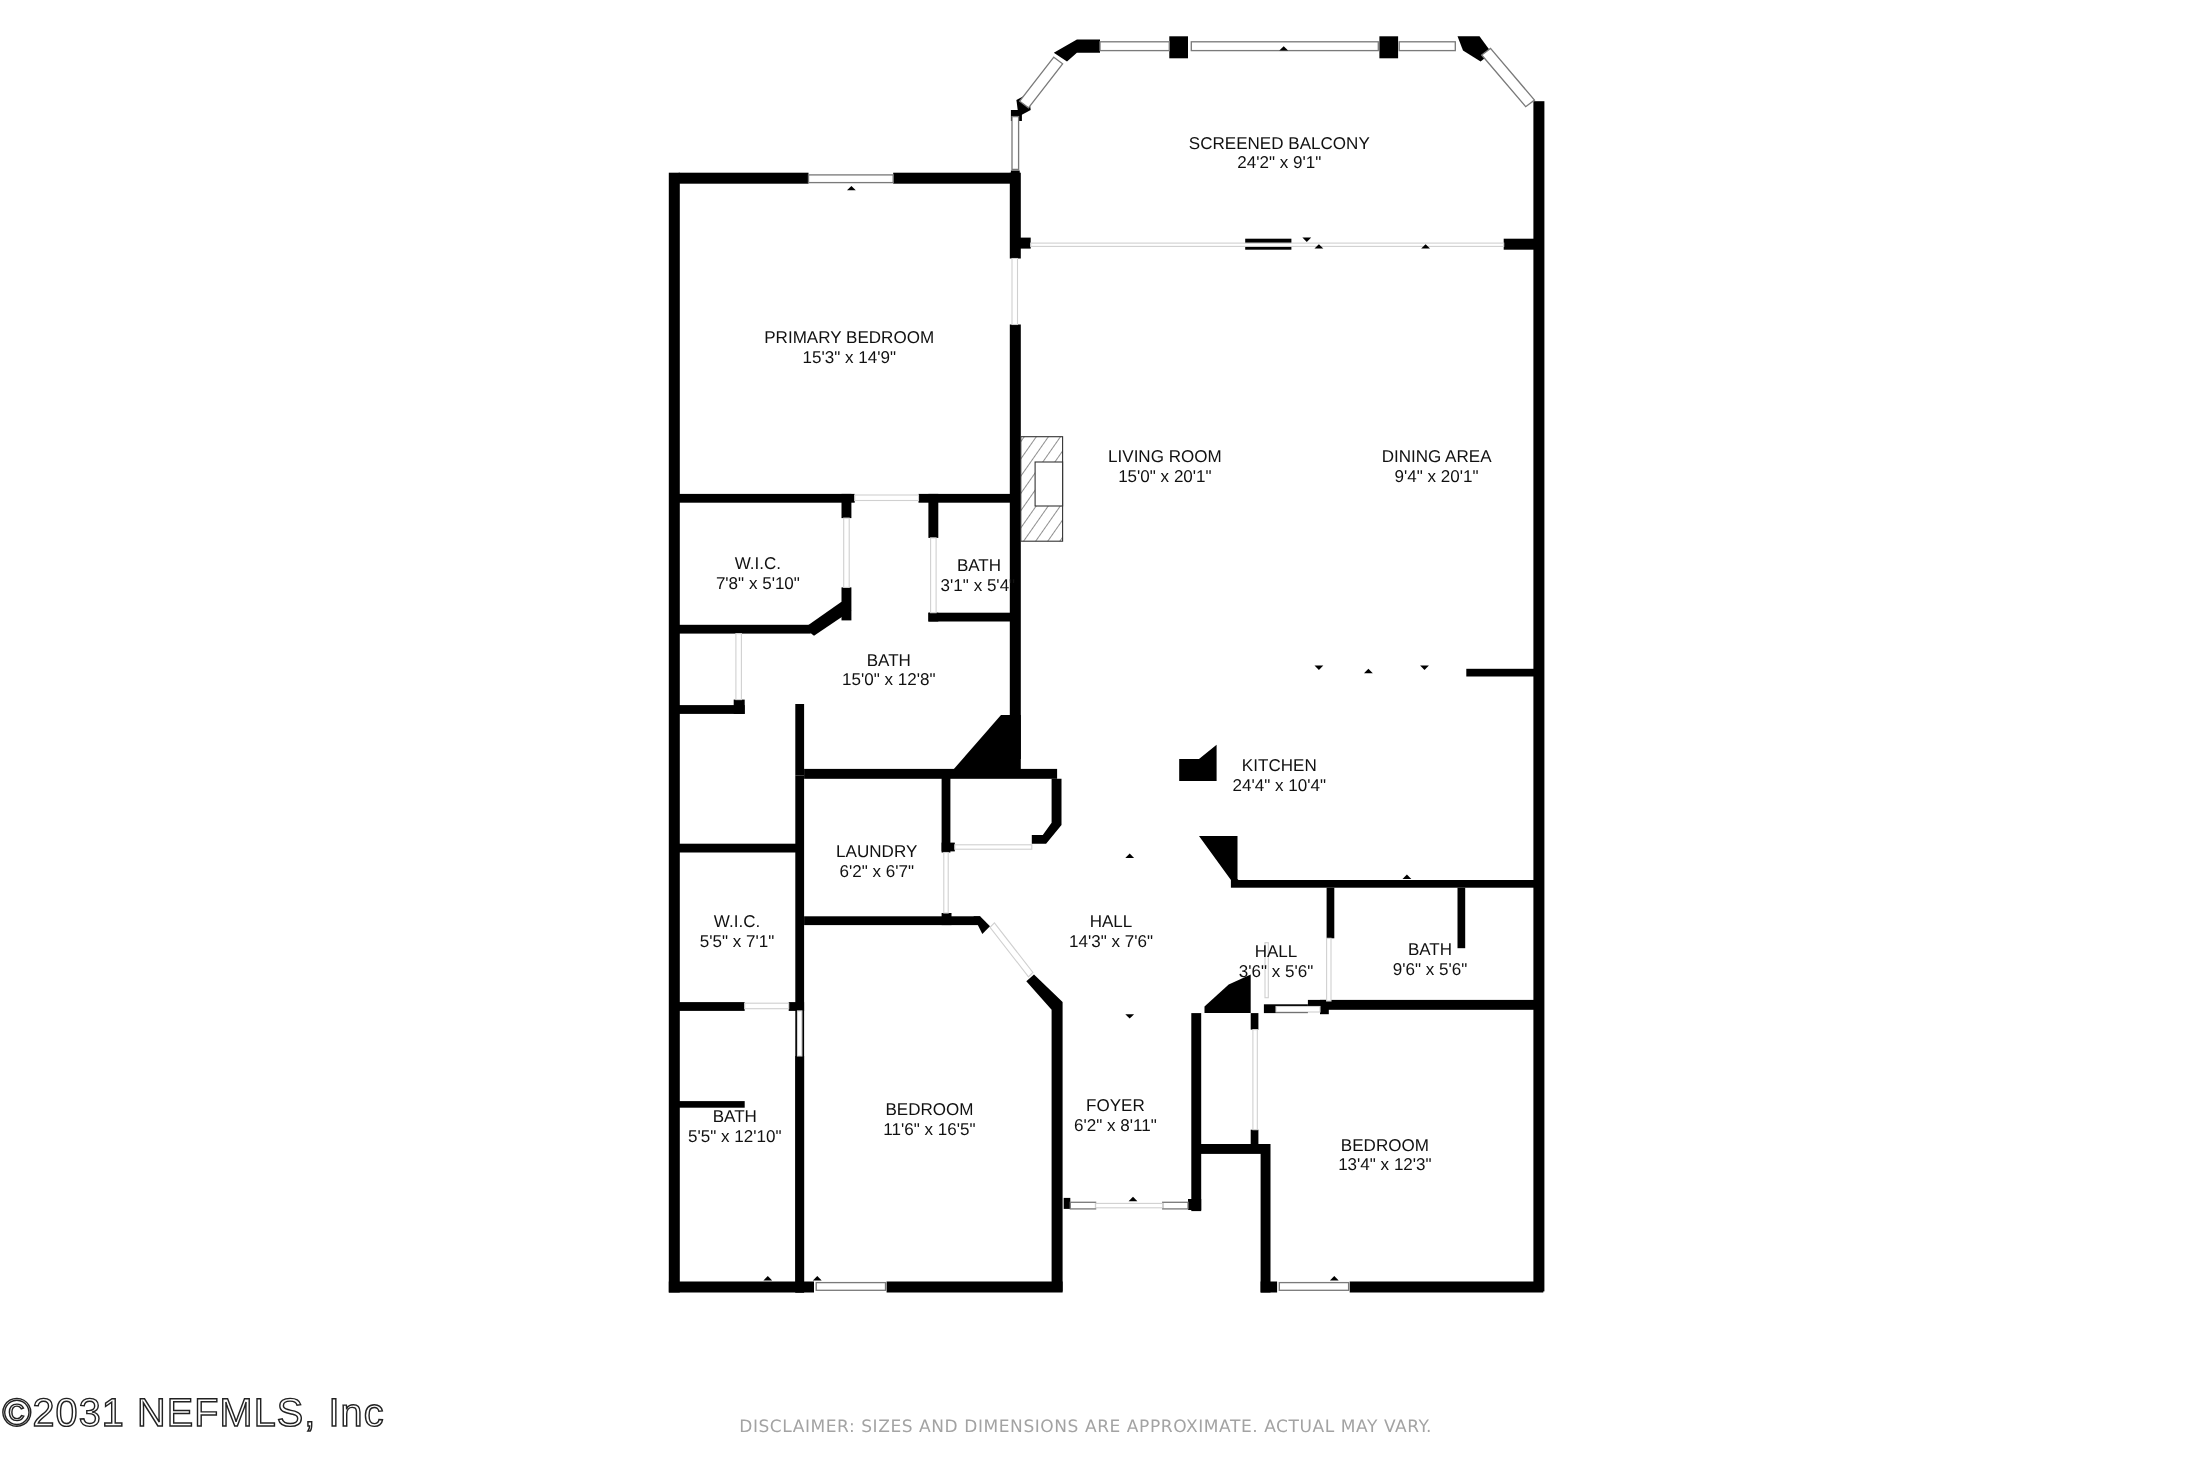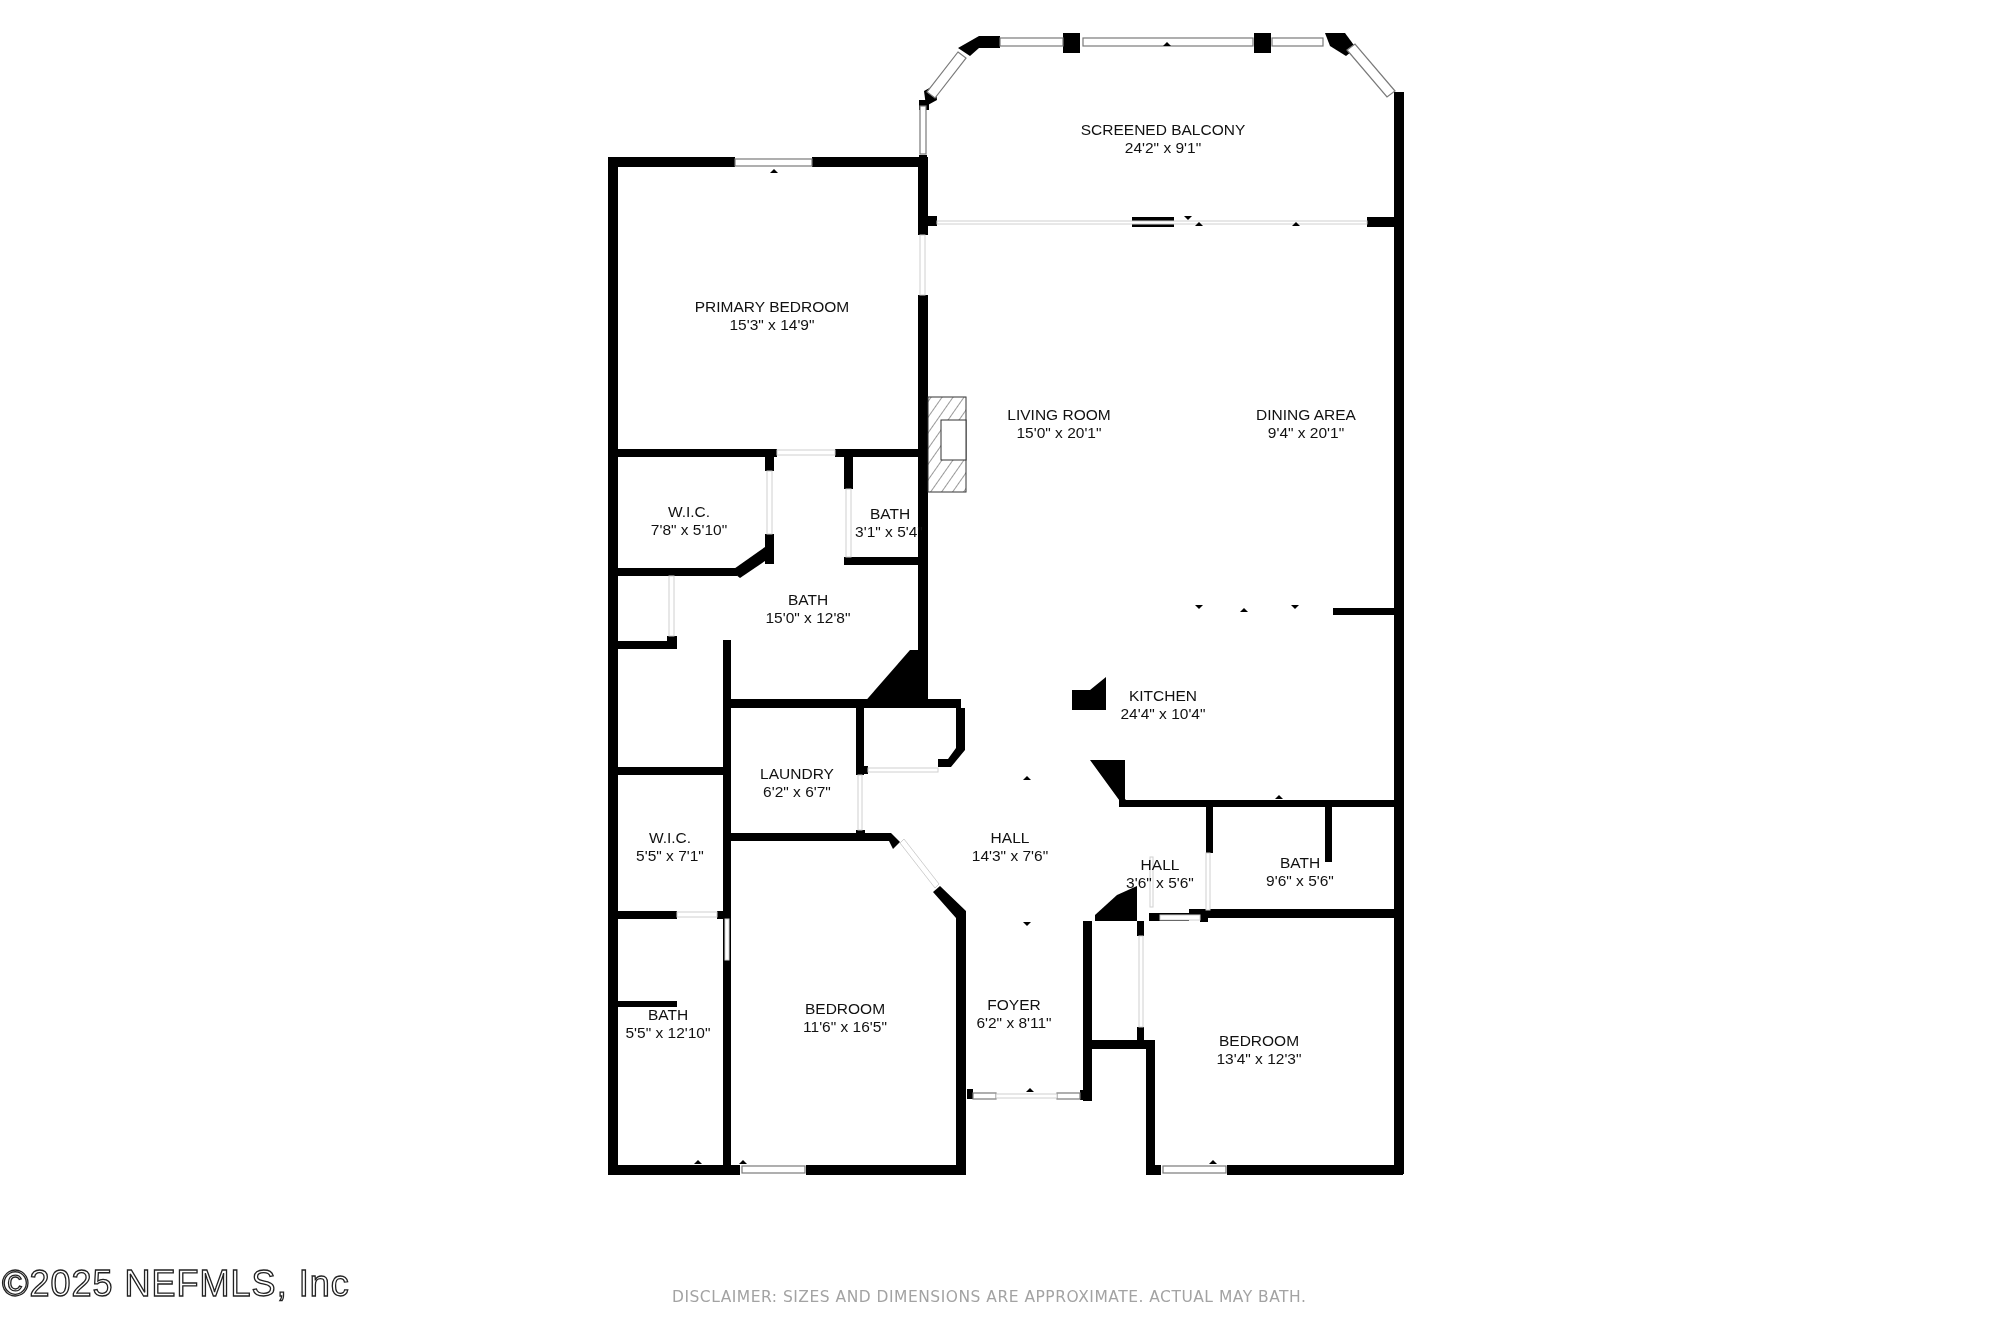--- a/index.html
+++ b/index.html
@@ -216,14 +216,14 @@
   <g>
     <text class="room-label" x="1014" y="1010">FOYER</text>
     <text class="room-dim" x="1014" y="1028">6'2" x 8'11"</text>
   </g>
   <g>
     <text class="room-label" x="1259" y="1046">BEDROOM</text>
     <text class="room-dim" x="1259" y="1064">13'4" x 12'3"</text>
   </g>
 </svg>
 
-<div class="copyright">©2025 NEFMLS, Inc</div>
-<div class="disclaimer">DISCLAIMER: SIZES AND DIMENSIONS ARE APPROXIMATE. ACTUAL MAY BATH.</div>
+<div class="copyright">©2031 NEFMLS, Inc</div>
+<div class="disclaimer">DISCLAIMER: SIZES AND DIMENSIONS ARE APPROXIMATE. ACTUAL MAY VARY.</div>
 
 </body></html>

